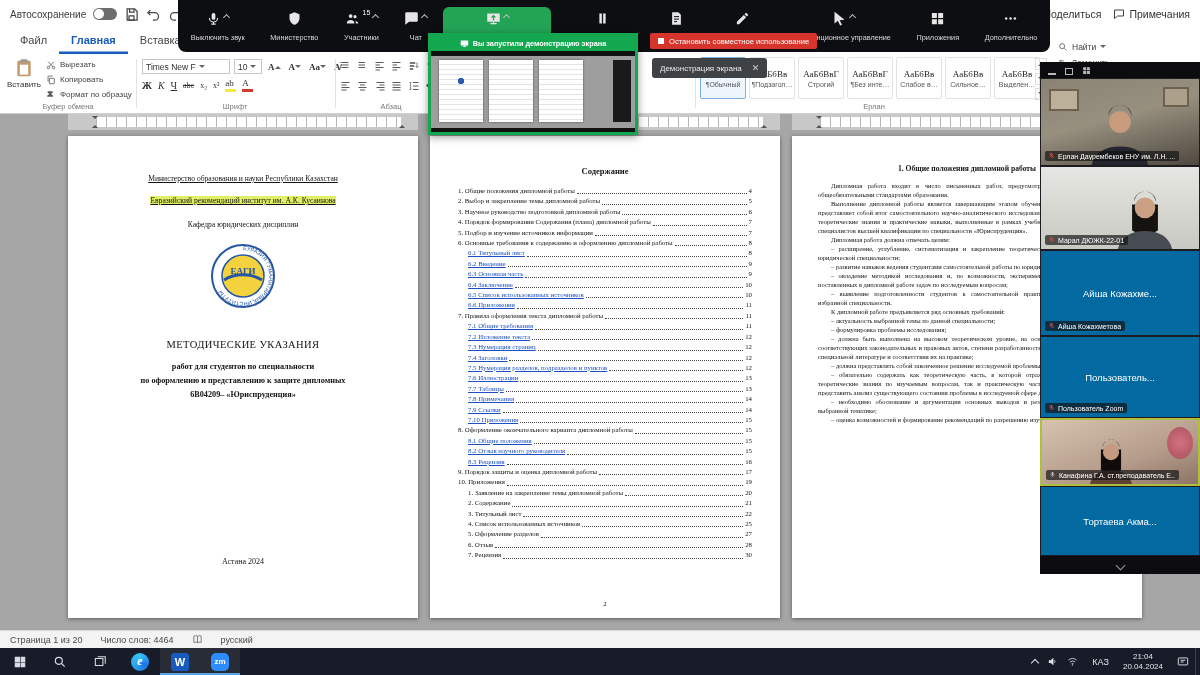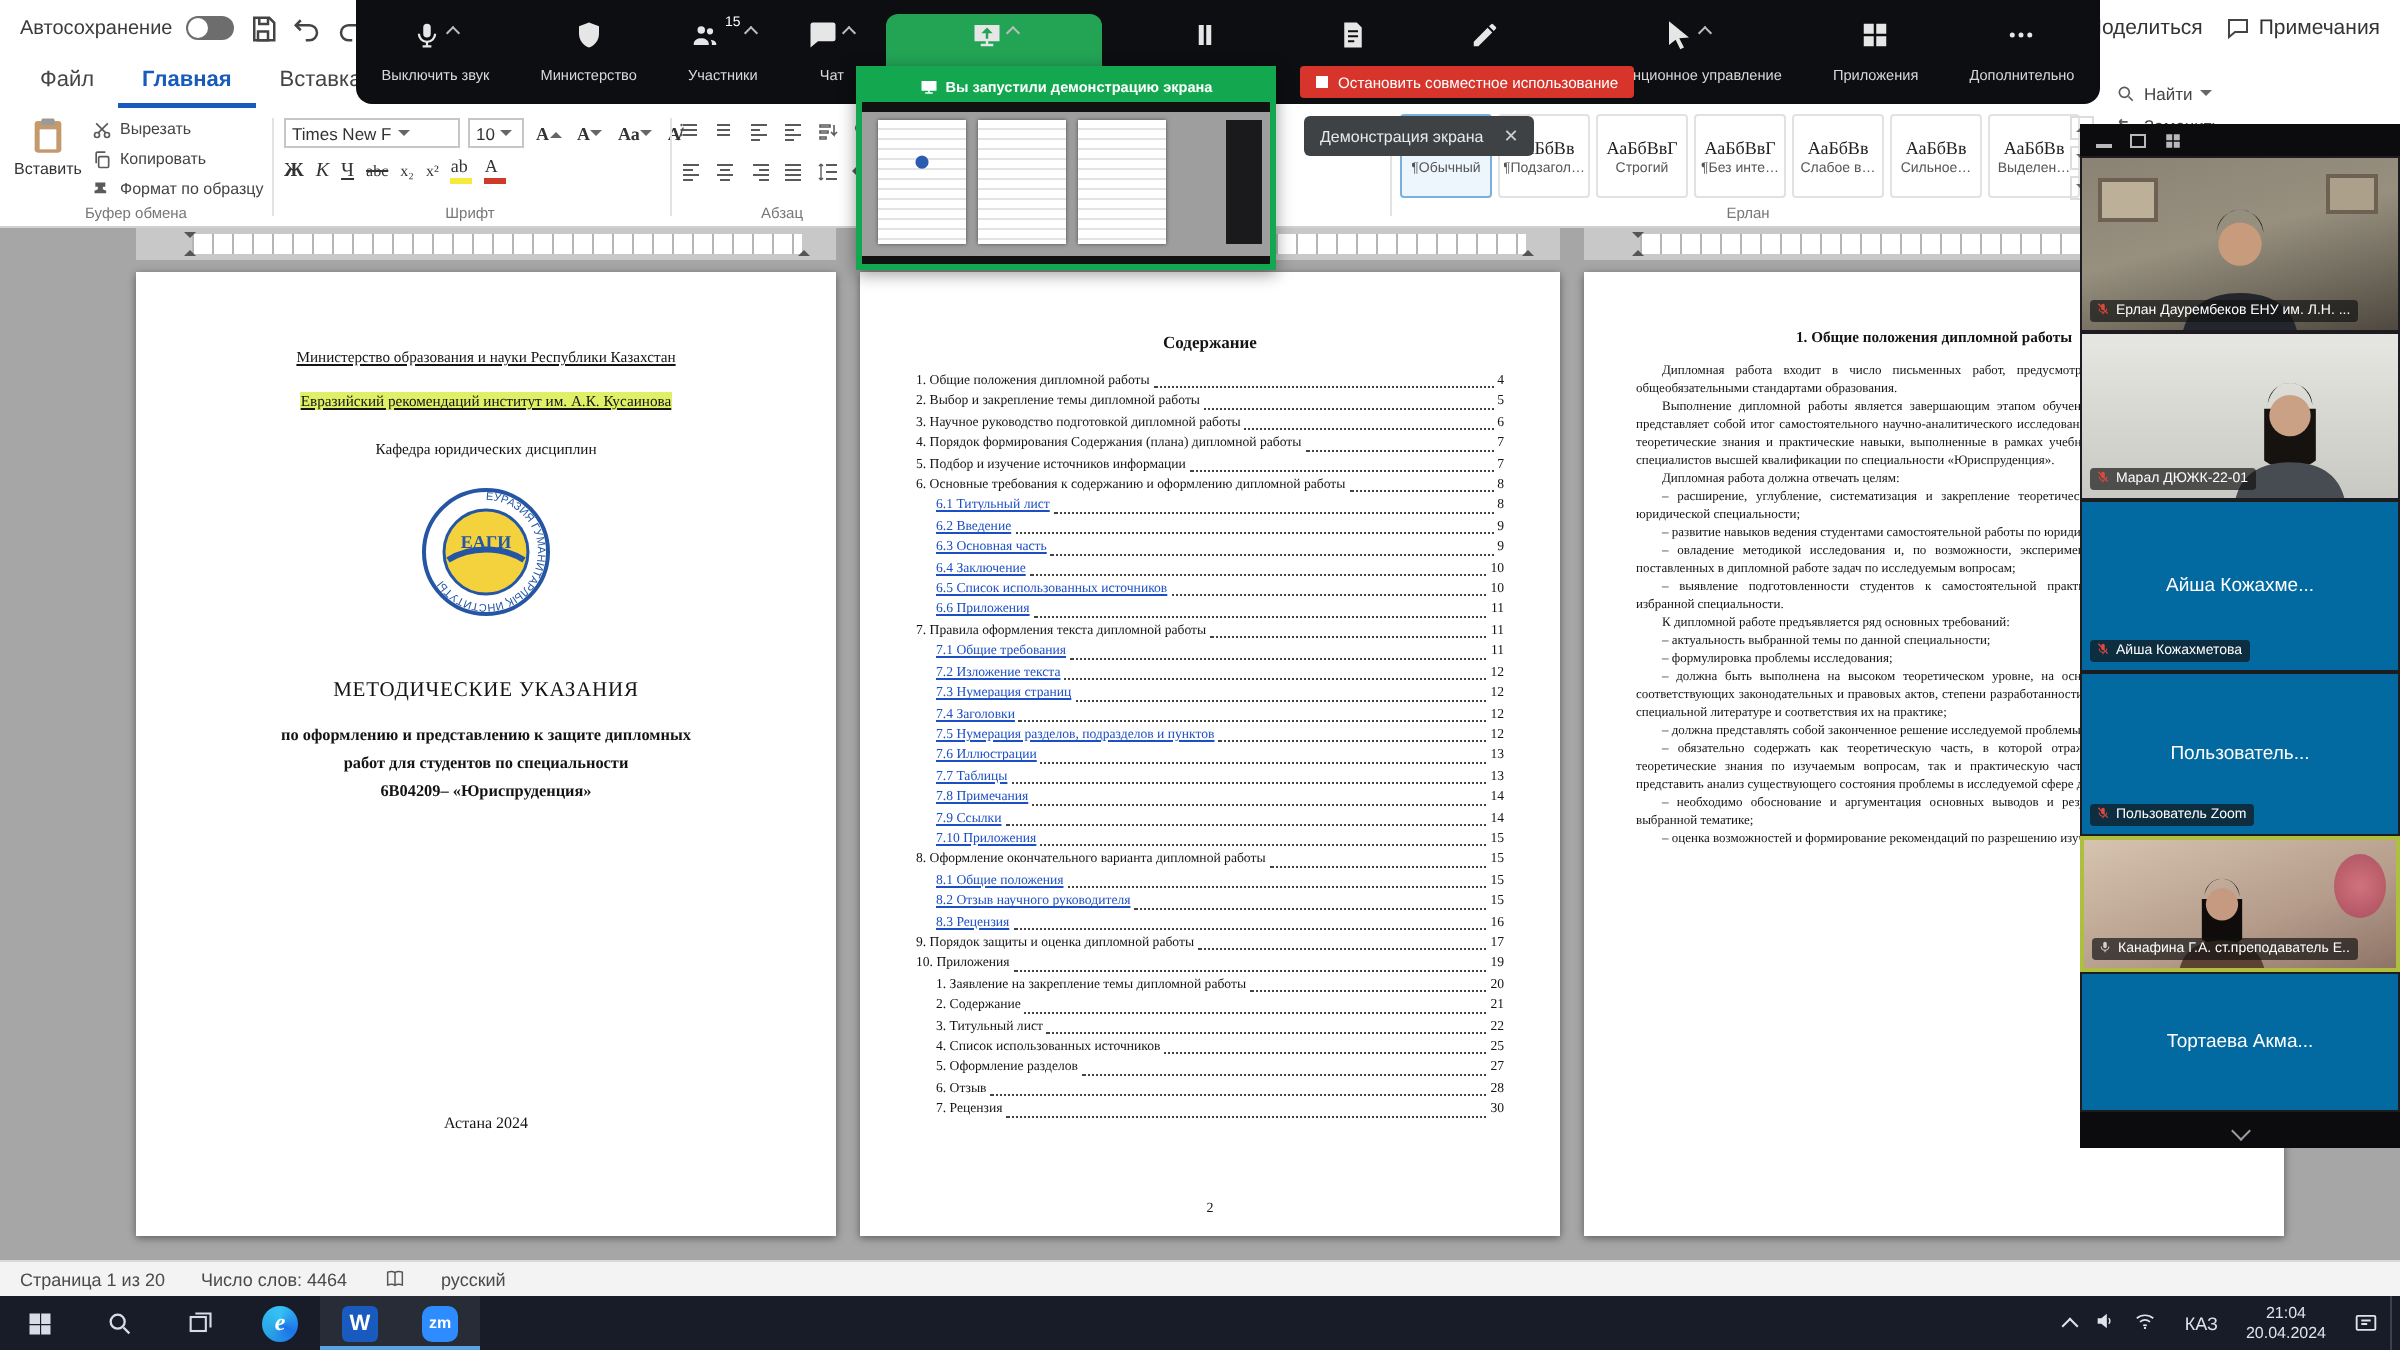--- a/index.html
+++ b/index.html
@@ -501,22 +501,22 @@
               <path id="rc" d="M33 7a26 26 0 1 1-0.01 0"></path>
             </defs>
           <text font-size="5.5" fill="#2456a4" font-family="Liberation Sans, sans-serif"><textPath href="#rc">ЕУРАЗИЯ ГУМАНИТАРЛЫҚ ИНСТИТУТЫ</textPath></text>
           <circle cx="33" cy="33" r="21" fill="#f3d23e" stroke="#2456a4" stroke-width="1.5"></circle>
           <path d="M14 37c11-7 27-7 38 0" stroke="#2456a4" fill="none" stroke-width="3"></path>
           <text x="33" y="31" font-size="9" fill="#2456a4" text-anchor="middle" font-weight="bold" font-family="Liberation Serif, serif">ЕАГИ</text>
         </svg>
       </div>
       <div class="p1-title">МЕТОДИЧЕСКИЕ УКАЗАНИЯ</div>
       <div class="p1-sub">
+        <div>работ для студентов по специальности</div>
         <div>по оформлению и представлению к защите дипломных</div>
-        <div>работ для студентов по специальности</div>
         <div>6В04209– «Юриспруденция»</div>
       </div>
       <div class="p1-city">Астана 2024</div>
     </div>
 
     <div class="page page2">
       <div class="p2-head">Содержание</div>
       <div id="toc">
           <div class="toc-row">
             <span class="toc-t">1. Общие положения дипломной работы</span>

